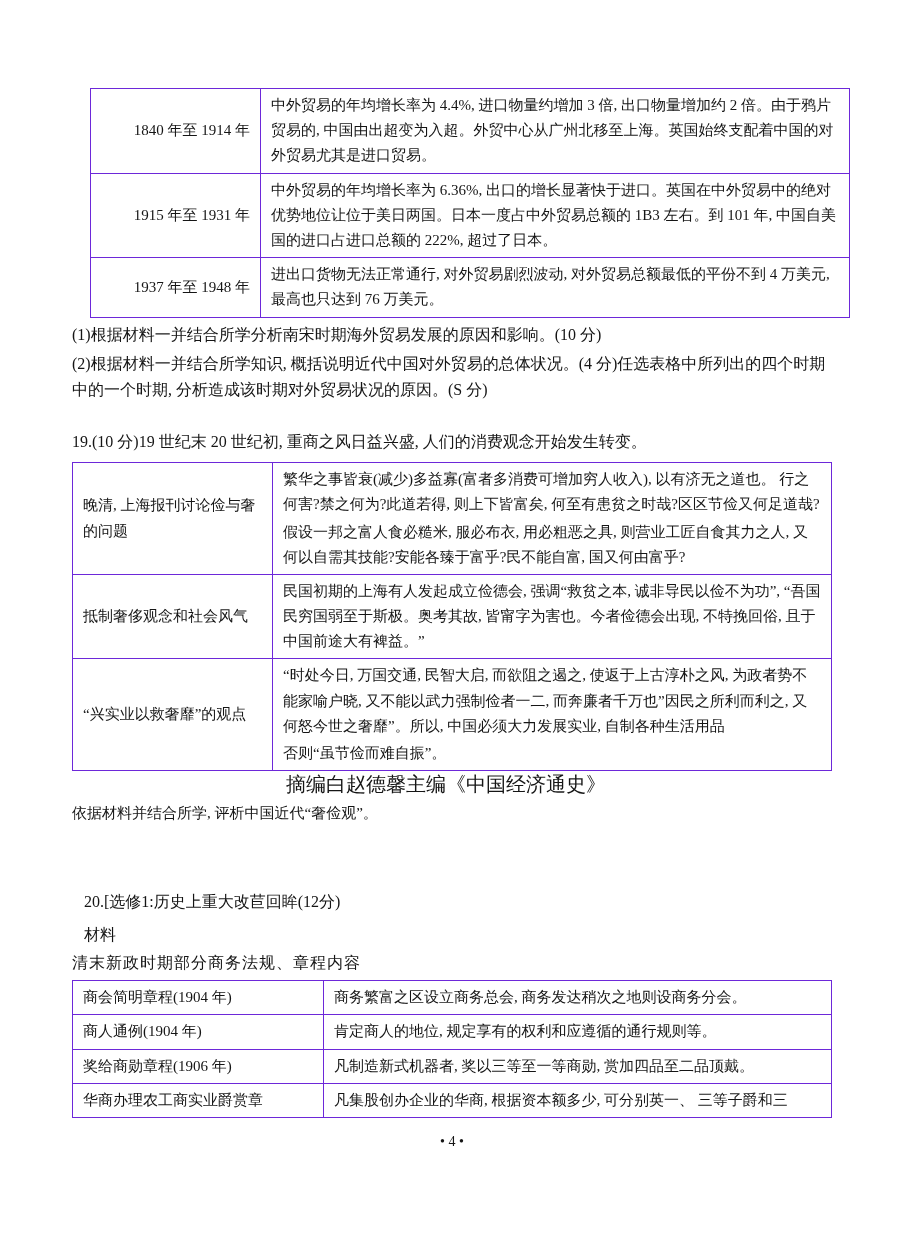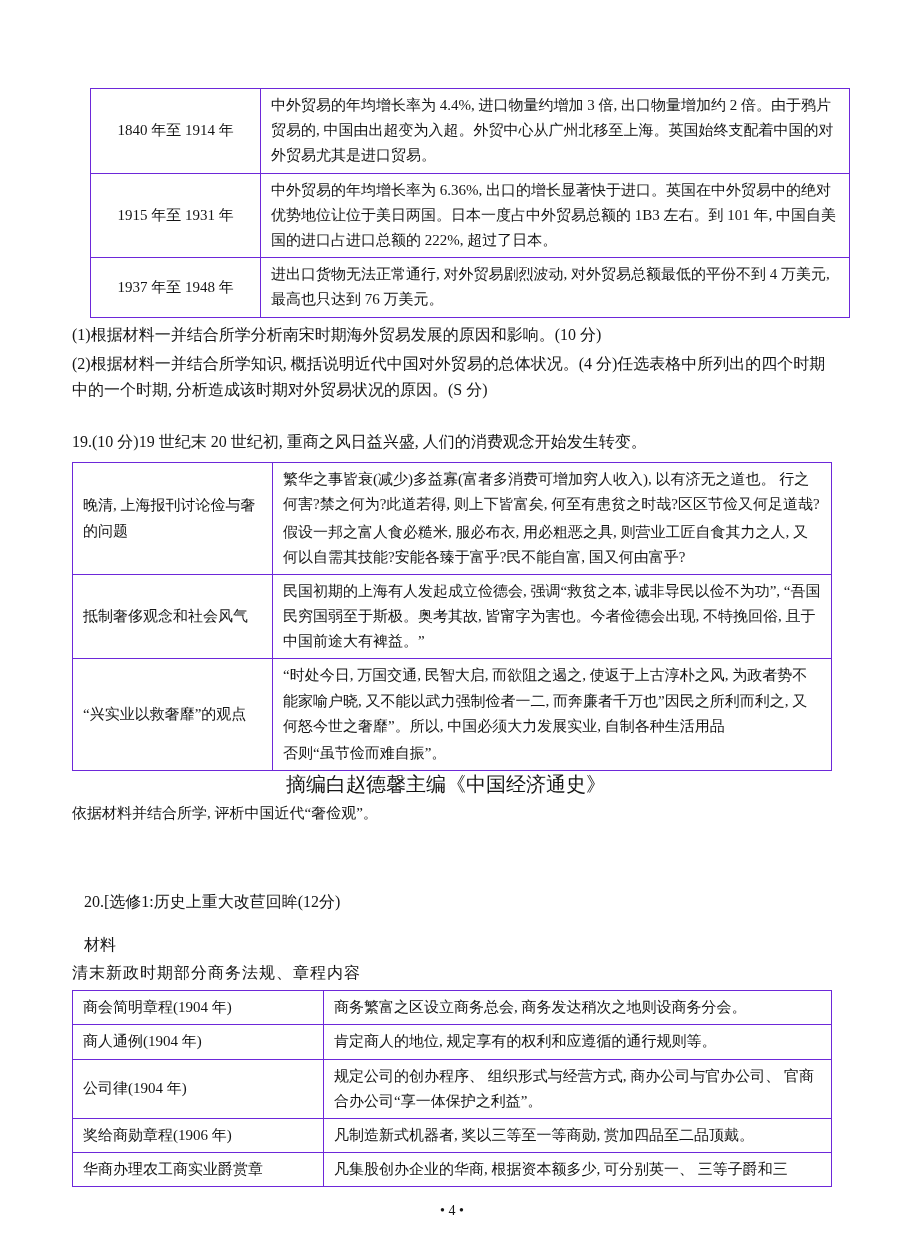--- a/index.html
+++ b/index.html
@@ -17,36 +17,36 @@
     border: 1px solid #6d28d9;
     font-size: 15px;
     line-height: 1.68;
     padding: 4px 10px;
     vertical-align: middle;
     word-break: break-all;
   }
 
   
   .tbl1 { width: calc(100% - 18px); margin-left: 18px; }
-  .tbl1 .period { width: 170px; text-align: center; }
+  .tbl1 .period { width: 170px; text-align: right; }
 
   
   .q { font-size: 16px; line-height: 1.62; margin-top: 4px; }
   .q19-intro { margin-top: 26px; }
 
   
   .tbl2 { margin-top: 7px; }
   .tbl2 .label { width: 200px; vertical-align: middle; }
   .tbl2 .content p + p { margin-top: 2px; }
 
   .attribution { font-size: 20px; text-align: center; padding-right: 12px; }
   .task { font-size: 15px; margin-top: 3px; }
 
   .q20-heading { margin-top: 64px; padding-left: 12px; }
-  .material-label { margin-top: 17px; padding-left: 12px; }
+  .material-label { margin-top: 7px; padding-left: 12px; }
   .tbl3-title { font-size: 16px; margin-top: 5px; letter-spacing: 1px; }
 
   
   .tbl3 { margin-top: 6px; }
   .tbl3 .label { width: 251px; }
 
   .footer { text-align: center; font-size: 14px; margin-top: 16px; }
 </style>
 </head>
 <body>
@@ -111,24 +111,20 @@
     <tbody>
       <tr>
         <td class="label">商会简明章程(1904 年)</td>
         <td class="content">商务繁富之区设立商务总会, 商务发达稍次之地则设商务分会。</td>
       </tr>
       <tr>
         <td class="label">商人通例(1904 年)</td>
         <td class="content">肯定商人的地位, 规定享有的权利和应遵循的通行规则等。</td>
       </tr>
       <tr>
-        <td class="label">公司律(1904 年)</td>
-        <td class="content">规定公司的创办程序、 组织形式与经营方式, 商办公司与官办公司、 官商合办公司“享一体保护之利益”。</td>
-      </tr>
-      <tr>
         <td class="label">奖给商勋章程(1906 年)</td>
         <td class="content">凡制造新式机器者, 奖以三等至一等商勋, 赏加四品至二品顶戴。</td>
       </tr>
       <tr>
         <td class="label">华商办理农工商实业爵赏章</td>
         <td class="content">凡集股创办企业的华商, 根据资本额多少, 可分别英一、 三等子爵和三</td>
       </tr>
     </tbody>
   </table>
 

